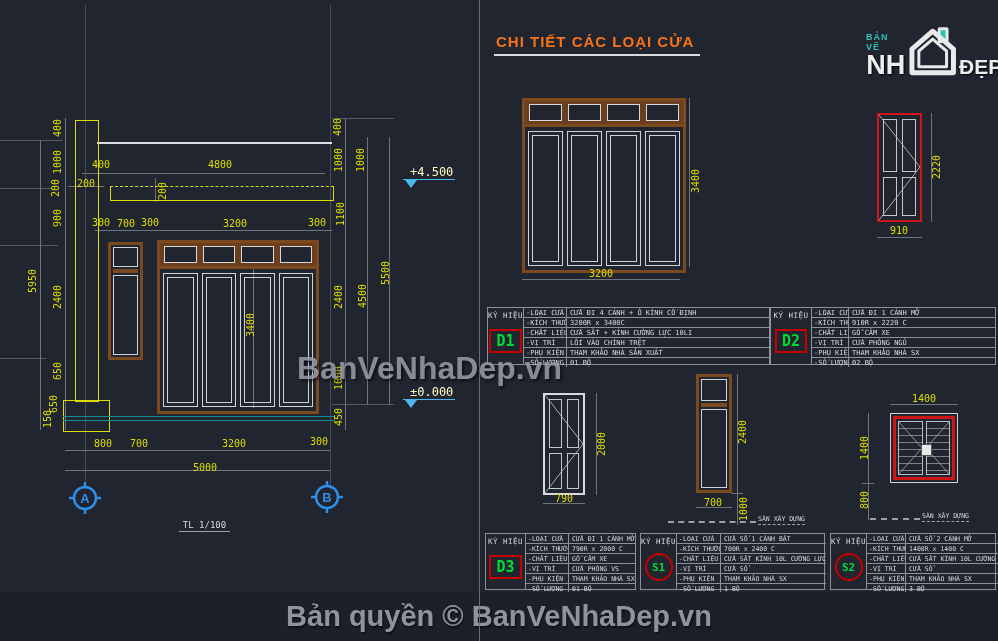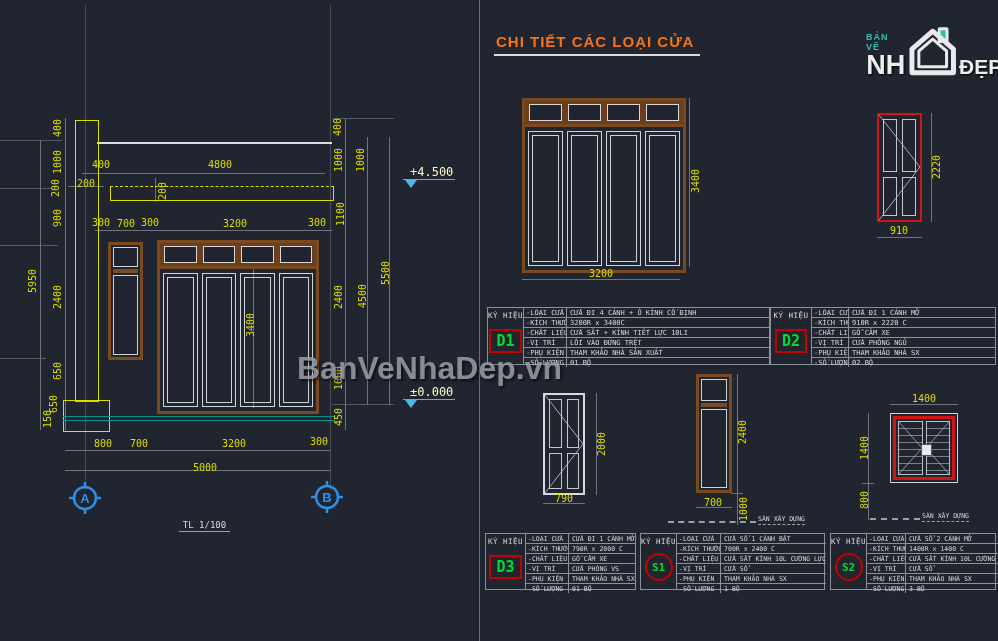--- a/index.html
+++ b/index.html
@@ -273,25 +273,25 @@
       <div class="trow">
           <span class="tlabel" style="width:43px">-LOẠI CỬA</span>
           <span class="tval">CỬA ĐI 4 CÁNH + Ô KÍNH CỐ ĐỊNH</span>
         </div>
       <div class="trow">
           <span class="tlabel" style="width:43px">-KÍCH THƯỚC</span>
           <span class="tval">3200R x 3400C</span>
         </div>
       <div class="trow">
           <span class="tlabel" style="width:43px">-CHẤT LIỆU</span>
-          <span class="tval">CỬA SẮT + KÍNH TIẾT LỰC 10LI</span>
+          <span class="tval">CỬA SẮT + KÍNH CƯỜNG LỰC 10LI</span>
         </div>
       <div class="trow">
           <span class="tlabel" style="width:43px">-VỊ TRÍ</span>
-          <span class="tval">LỐI VÀO ĐỨNG TRỆT</span>
+          <span class="tval">LỐI VÀO CHÍNH TRỆT</span>
         </div>
       <div class="trow">
           <span class="tlabel" style="width:43px">-PHỤ KIỆN</span>
           <span class="tval">THAM KHẢO NHÀ SẢN XUẤT</span>
         </div>
       <div class="trow">
           <span class="tlabel" style="width:43px">-SỐ LƯỢNG</span>
           <span class="tval">01 BỘ</span>
         </div>
     </div>
@@ -475,14 +475,17 @@
         </div>
       <div class="trow">
           <span class="tlabel" style="width:39px">-SỐ LƯỢNG</span>
           <span class="tval">3 BỘ</span>
         </div>
     </div>
   </div>
 
   <div class="watermark">BanVeNhaDep.vn</div>
   <i class="divider"></i>
+  <div class="botbar">
+    <span>Bản quyền © BanVeNhaDep.vn</span>
+  </div>
 
 </div>
 
 </body></html>

